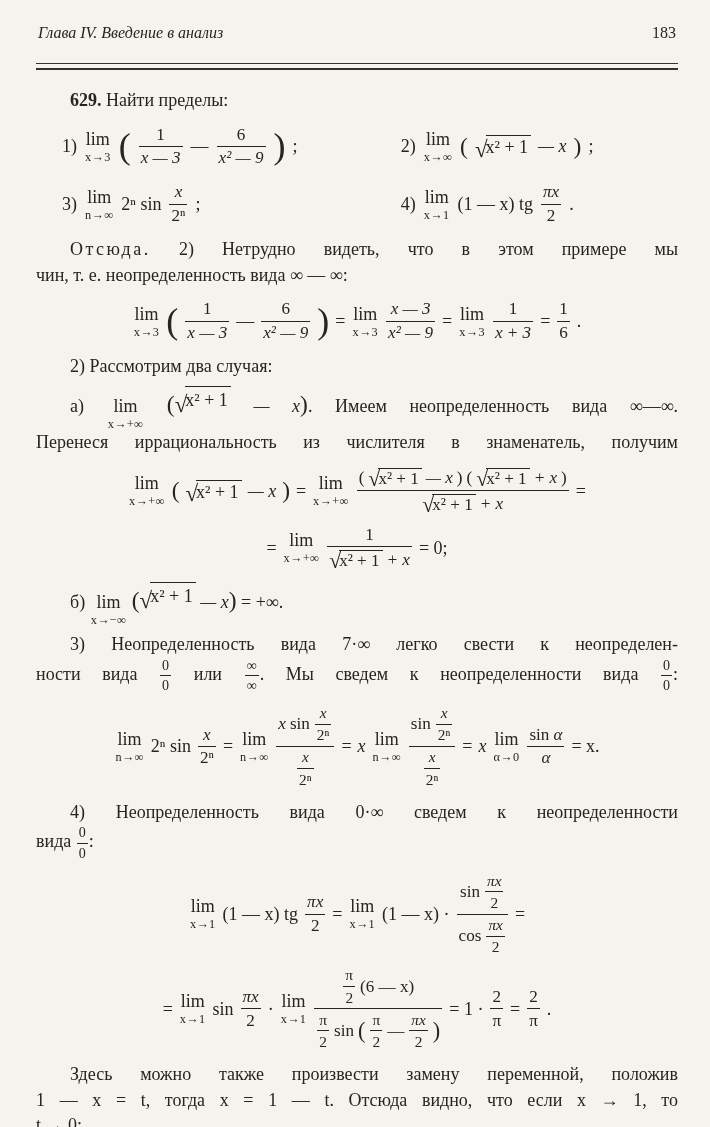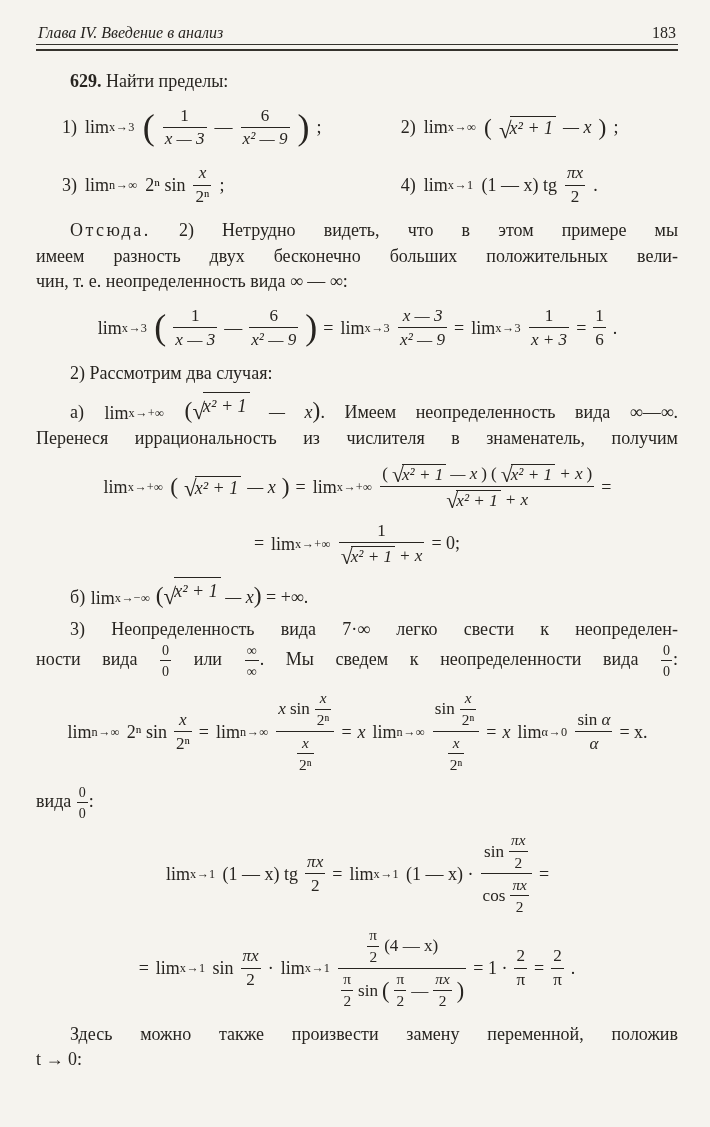--- a/index.html
+++ b/index.html
@@ -1,47 +1,47 @@
 <!DOCTYPE html>
 <html><head>
 <meta charset="utf-8">
 <style>
   html,body{margin:0;padding:0}
   body{width:710px;min-height:1127px;background:#f5f3ee;color:#272420;
     font-family:"Liberation Serif","DejaVu Serif",serif;font-size:18px;}
   .page{padding:24px 32px 30px 36px}
   .runhead{display:flex;justify-content:space-between;align-items:flex-end;
-    font-size:16px;padding:0 2px 2px 2px;border-bottom:1.5px solid #35322d}
+    font-size:16px;padding:0 2px 21px 2px;border-bottom:1.5px solid #35322d}
   .chapter{font-style:italic}
   .pageno{font-style:normal}
   .rule2{height:4px;border-bottom:2.5px solid #35322d;margin-bottom:18px}
   .para{line-height:1.42;text-align:justify}
   .jl{text-align:justify;text-align-last:justify}
   .ll{text-align:left}
   .ind{padding-left:34px}
   .sp{letter-spacing:2.5px}
   .bold{font-weight:bold}
   .m{font-style:italic}
   .probgrid{display:grid;grid-template-columns:55% 45%;row-gap:16px;
     padding-left:26px;margin:12px 0 12px 0}
   .prob{display:flex;align-items:center;gap:7px}
   .eq{display:flex;justify-content:center;align-items:center;gap:6px;
     margin:12px 0;line-height:1.12}
-  .lim{display:inline-flex;line-height:1;margin:0 1px}
+  .lim{display:inline-flex;flex-direction:column;align-items:center;line-height:1;margin:0 1px}
   .lim .s{font-size:0.68em;margin-top:3px;white-space:nowrap;letter-spacing:0.4px}
   .frac{display:inline-flex;flex-direction:column;align-items:center;vertical-align:middle;
     line-height:1.05;margin:0 1px;font-size:0.95em}
   .frac .num,.frac .den{display:inline-flex;align-items:center;justify-content:center;gap:4px;
     padding:0 2px;white-space:nowrap}
   .frac .fb{align-self:stretch;height:0;border-top:1.4px solid currentColor;margin:2.5px 0}
   .frac .frac{font-size:0.9em}
   .sm{font-size:0.78em}
   .sqrt{display:inline-flex;align-items:flex-end;white-space:nowrap}
   .sqrt .sg{font-size:1.28em;line-height:0.75;margin-right:-2px}
-  .sqrt .bd{border-top:1.5px solid currentColor;padding:1px 3px 0 0;font-style:italic}
+  .sqrt .bd{border-top:1.5px solid currentColor;padding:1px 3px 0 0;}
   .bigp{font-size:2em;line-height:0.8;font-weight:300}
   .midp{font-size:1.3em;line-height:0.8}
   .mt6{margin-top:6px}
 </style>
 </head>
 <body>
 
 <div class="page">
 
   <div class="runhead">
@@ -121,21 +121,20 @@
           <span class="num m">πx</span>
           <span class="fb"></span>
           <span class="den">2</span>
         </span>
         <span>.</span>
     </div>
   </div>
 
   <div class="para">
     <div class="jl ind"><span class="sp">Отсюда.</span> <span>2) Нетрудно видеть, что в этом примере мы</span></div>
-    <div class="jl">имеем разность двух бесконечно больших положительных вели-</div>
     <div class="ll">чин, т. е. неопределенность вида ∞ — ∞:</div>
   </div>
 
   <div class="eq">
     <span class="lim">
         <span>lim</span>
         <span class="s">x→3</span>
       </span>
     <span class="bigp">(</span>
     <span class="frac">
@@ -370,20 +369,21 @@
           <span>sin</span>
           <span class="m">α</span>
         </span>
       <span class="fb"></span>
       <span class="den m">α</span>
     </span>
     <span>= x.</span>
   </div>
 
   <div class="para">
+    <div class="jl ind">4) Неопределенность вида 0·∞ сведем к неопределенности</div>
     <div class="ll">
       <span>вида</span>
       <span class="frac sm">
           <span class="num">0</span>
           <span class="fb"></span>
           <span class="den">0</span>
         </span><span>:</span>
     </div>
   </div>
 
@@ -443,21 +443,21 @@
         <span>lim</span>
         <span class="s">x→1</span>
       </span>
     <span class="frac">
       <span class="num">
           <span class="frac">
             <span class="num">π</span>
             <span class="fb"></span>
             <span class="den">2</span>
           </span>
-          <span>(4 — x)</span>
+          <span>(6 — x)</span>
         </span>
       <span class="fb"></span>
       <span class="den">
           <span class="frac">
             <span class="num">π</span>
             <span class="fb"></span>
             <span class="den">2</span>
           </span>
           <span>sin</span>
           <span class="midp">(</span>
@@ -485,16 +485,17 @@
     <span class="frac">
         <span class="num">2</span>
         <span class="fb"></span>
         <span class="den">π</span>
       </span>
       <span>.</span>
   </div>
 
   <div class="para">
     <div class="jl ind">Здесь можно также произвести замену переменной, положив</div>
+    <div class="jl">1 — x = t, тогда x = 1 — t. Отсюда видно, что если x → 1, то</div>
     <div class="ll">t → 0:</div>
   </div>
 
 </div>
 
 </body></html>

